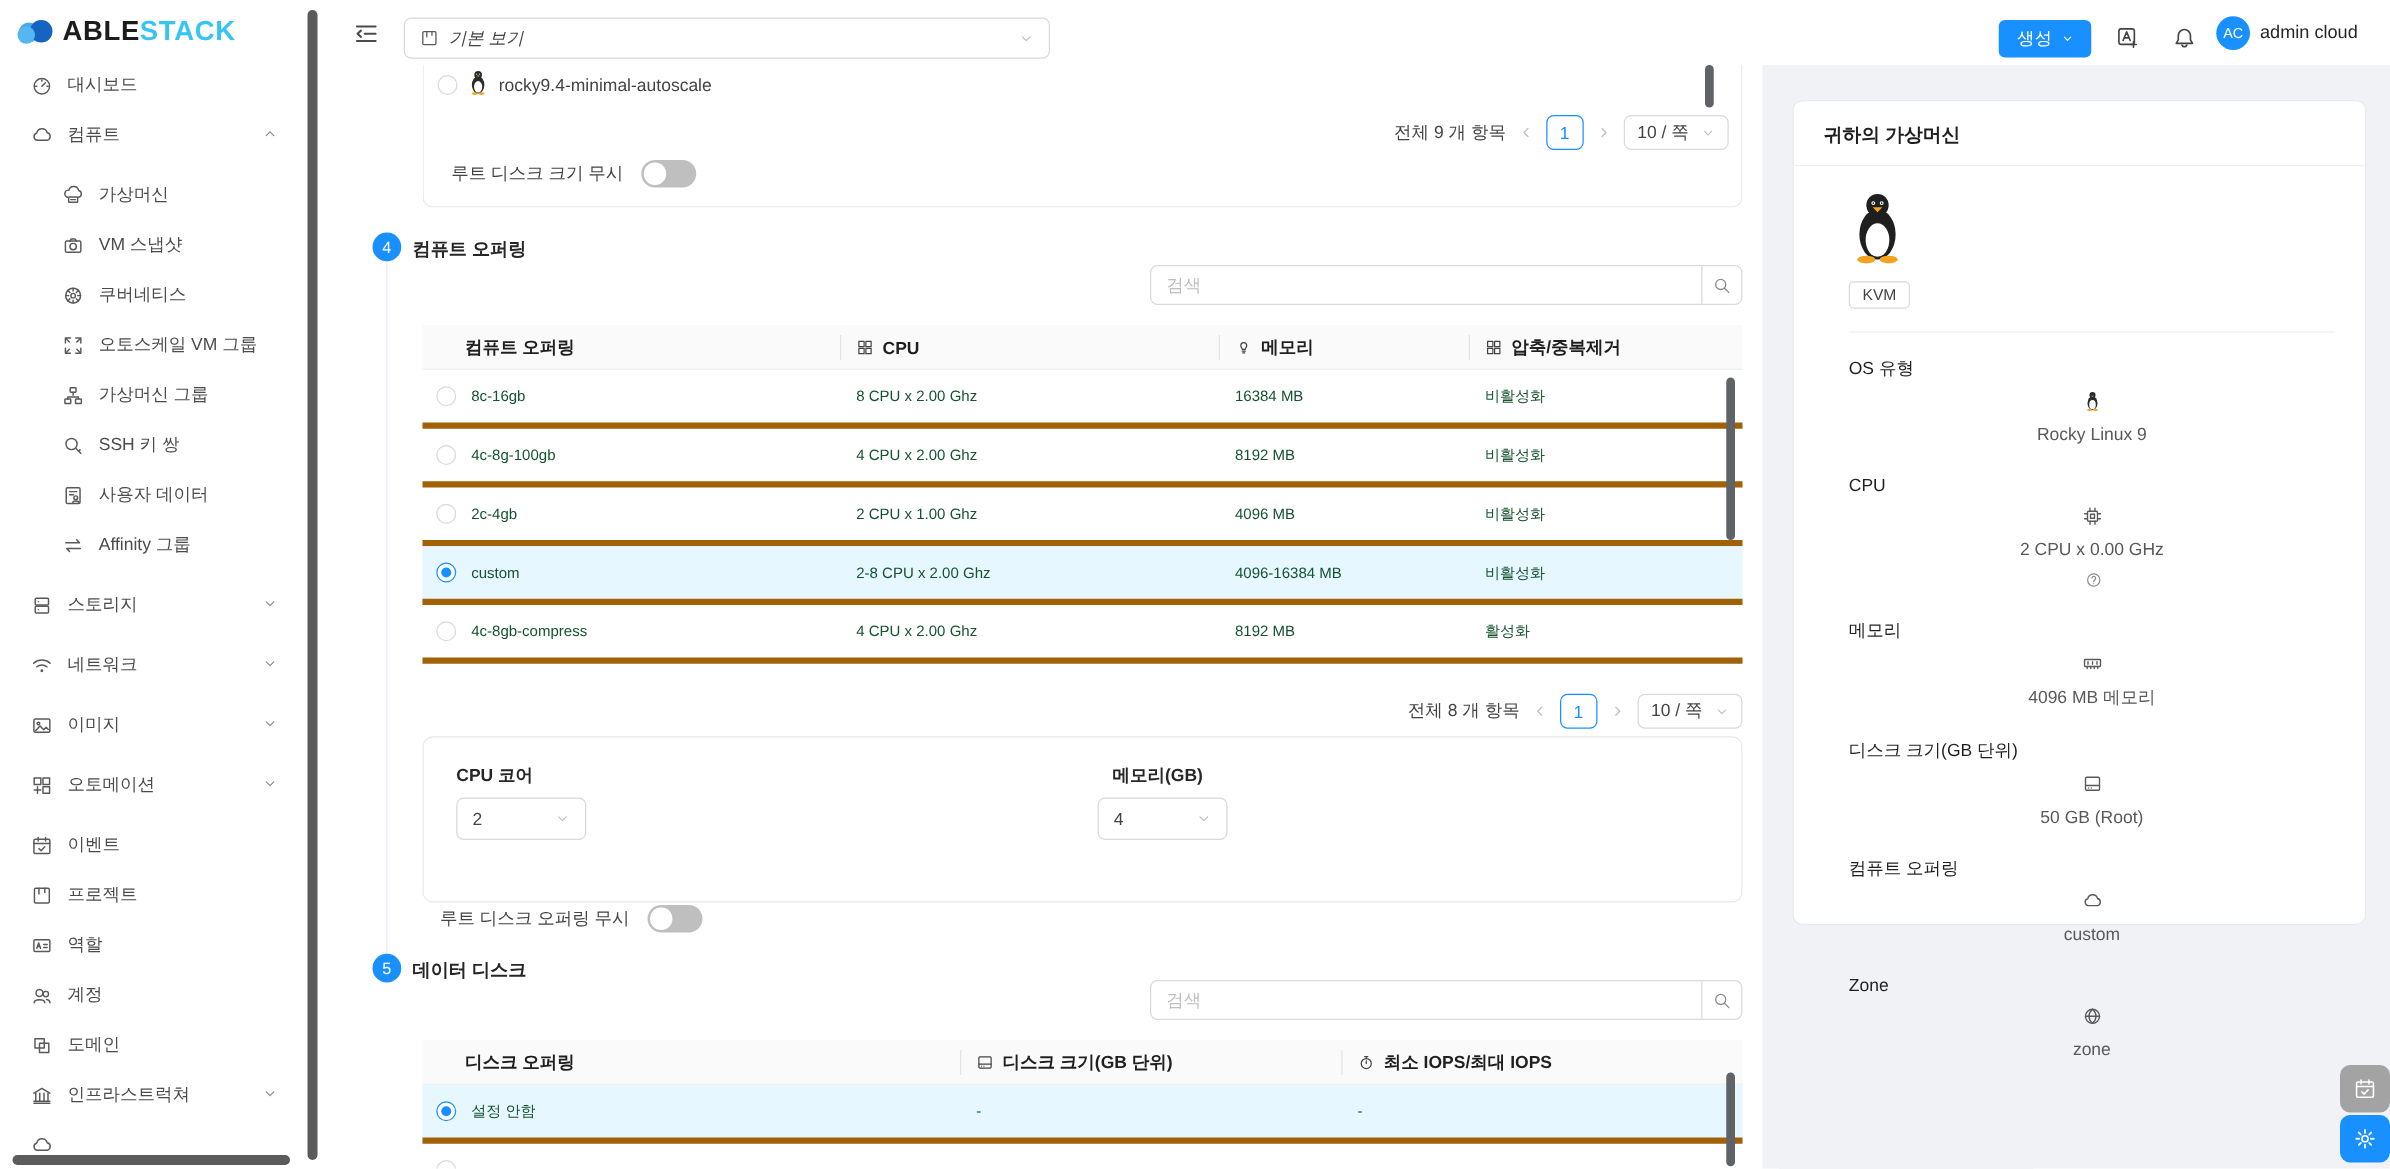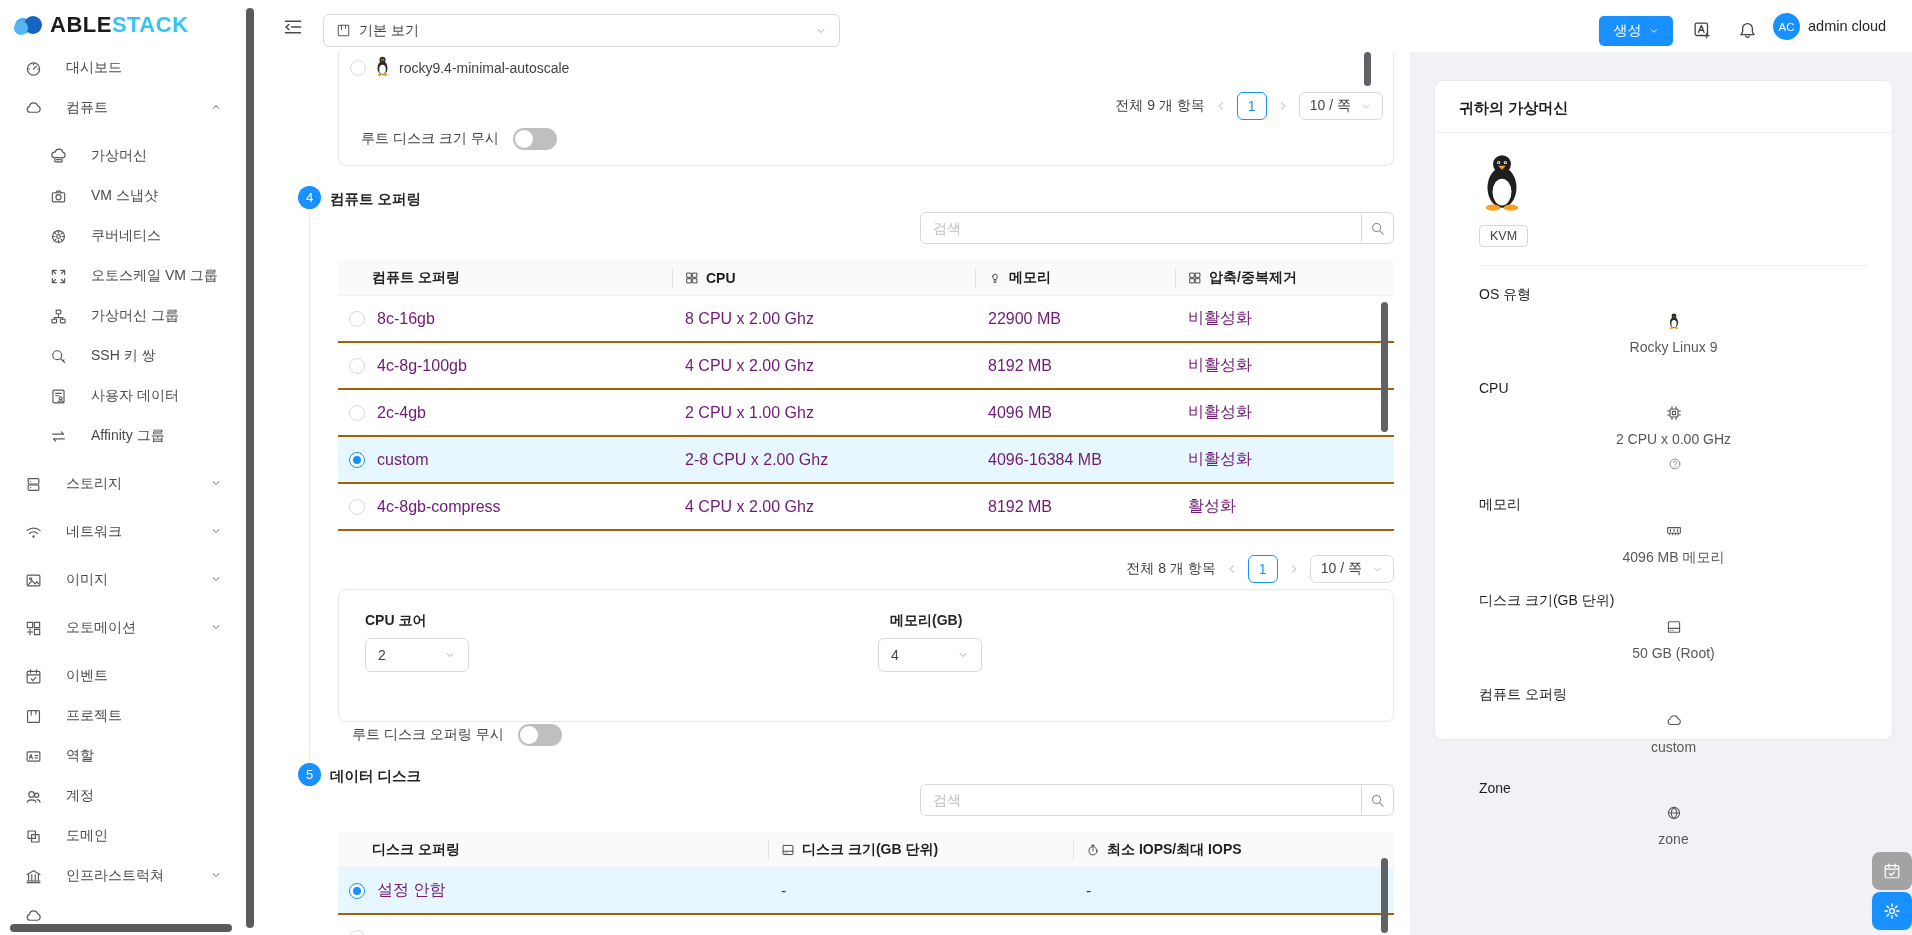--- a/index.html
+++ b/index.html
@@ -13,32 +13,32 @@
   .logo-cloud { width:34px; height:24px; position:relative; }
   .logo-text { font-size:22px; font-weight:bold; letter-spacing:.5px; }
   .logo-able { color:#1c1c1c; } .logo-stack { color:#35c5f4; }
   .nav { position:relative; }
   .nav-item { display:flex; align-items:center; height:40px; padding-left:25px; cursor:pointer; color:#4b4b4b; font-size:14px; position:relative; }
   .nav-item.sub { padding-left:50px; }
   .nav-item.gap { margin-top:8px; }
   .nav-item.first-sub { margin-top:8px; }
   .nav-icon { width:17px; height:17px; margin-right:12px; color:#595959; flex:0 0 17px; }
   .nav-icon svg { width:17px; height:17px; display:block; }
-  .nav-label { white-space:nowrap;margin-left:12px; }
+  .nav-label { white-space:nowrap; }
   .nav-chev { position:absolute; right:23px; top:13px; width:12px; height:12px; color:#8c8c8c; }
   .nav-chev svg { width:12px; height:12px; display:block; }
   .sb-vthumb { position:absolute; left:246px; top:8px; width:8px; height:920px; background:#5b5b5b; border-radius:4px; z-index:9; }
   .sb-hthumb { position:absolute; left:10px; top:924px; width:222px; height:8px; background:#5b5b5b; border-radius:4px; z-index:9; }
 
   
   .topbar { position:absolute; left:245px; top:0; width:1667px; height:52px; background:#fff; z-index:4; }
   .fold-btn { position:absolute; left:38px; top:17px; width:20px; height:20px; color:#4b4b4b; cursor:pointer; }
   .fold-btn svg { width:20px; height:20px; }
   .view-select { position:absolute; left:78px; top:14px; width:517px; height:33px; border:1px solid #d9d9d9; border-radius:6px;
-    display:flex; align-items:center; padding:0 12px; gap:8px; font-size:14px; color:#434343; background:#fff; cursor:pointer; }
+    display:flex; align-items:center; padding:0 12px; gap:8px; font-size:14px; color:#434343; background:#fff; cursor:pointer;font-style:italic; }
   .view-select .vs-icon { width:15px; height:15px; color:#595959; }
   .view-select .vs-icon svg { width:15px; height:15px; display:block; }
   .view-select .vs-chev { margin-left:auto; width:12px; height:12px; color:#bfbfbf; }
   .view-select .vs-chev svg { width:12px; height:12px; display:block; }
   .create-btn { position:absolute; left:1354px; top:16px; width:74px; height:30px; background:#1890ff; border:none; border-radius:5px;
     color:#fff; font-size:14px; display:flex; align-items:center; justify-content:center; gap:7px; cursor:pointer; }
   .create-btn .c-chev { width:10px; height:10px; color:#fff; } .create-btn .c-chev svg{ width:10px; height:10px; display:block;}
   .hdr-icon { position:absolute; top:21px; width:19px; height:19px; color:#434343; cursor:pointer; }
   .hdr-icon svg { width:19px; height:19px; display:block; }
   .avatar { position:absolute; left:1528px; top:13px; width:27px; height:27px; border-radius:50%; background:#1890ff; color:#fff;
@@ -70,21 +70,21 @@
   .search-group input::placeholder { color:#bfbfbf; }
   .search-btn { width:32px; border-left:1px solid #d9d9d9; display:flex; align-items:center; justify-content:center; color:#8c8c8c; cursor:pointer; }
   .search-btn svg { width:15px; height:15px; }
 
   
   .table { position:absolute; left:93px; width:1056px; background:#fff; }
   .thead { display:flex; height:36px; background:#fafafa; border-bottom:1px solid #f0f0f0; align-items:center; font-size:14px; font-weight:bold; color:#1f1f1f; }
   .th { display:flex; align-items:center; gap:7px; padding-left:13px; height:100%; position:relative; }
   .th + .th::before { content:""; position:absolute; left:0; top:8px; width:1px; height:20px; background:#e4e4e4; }
   .th .th-icon { width:14px; height:14px; color:#434343; } .th .th-icon svg { width:14px; height:14px; display:block; }
-  .tr { display:flex; align-items:center; height:47px; border-bottom:2px solid #a16207; font-size:16px; color:#701a75; cursor:pointer; }
+  .tr { display:flex; align-items:center; height:47px; border-bottom:5px solid #a16207; font-size:12px; color:#14532d; cursor:pointer; }
   .tr.selected { background:#e6f7ff; }
   .td { padding-left:13px; }
   .c4-1 { width:334px; } .c4-2 { width:303px; } .c4-3 { width:200px; } .c4-4 { width:219px; }
   .c5-1 { width:430px; } .c5-2 { width:305px; } .c5-3 { width:321px; }
   .name-cell { display:flex; align-items:center; gap:12px; padding-left:11px; }
   .thead .c4-1, .thead .c5-1 { padding-left:34px; }
 
   .radio { width:16px; height:16px; border:1px solid #d9d9d9; border-radius:50%; background:#fff; position:relative; flex:0 0 16px; }
   .radio.checked { border-color:#1890ff; }
   .radio.checked::after { content:""; position:absolute; left:3px; top:3px; width:8px; height:8px; border-radius:50%; background:#1890ff; }
@@ -527,21 +527,21 @@
             <span>압축/중복제거</span>
           </div>
       </div>
       <div id="compute-rows">
           <div class="tr">
             <div class="td c4-1 name-cell" style="padding-left:11px;">
               <span class="radio"></span>
               <span>8c-16gb</span>
             </div>
             <div class="td c4-2">8 CPU x 2.00 Ghz</div>
-            <div class="td c4-3">22900 MB</div>
+            <div class="td c4-3">16384 MB</div>
             <div class="td c4-4">비활성화</div>
           </div>
           <div class="tr">
             <div class="td c4-1 name-cell" style="padding-left:11px;">
               <span class="radio"></span>
               <span>4c-8g-100gb</span>
             </div>
             <div class="td c4-2">4 CPU x 2.00 Ghz</div>
             <div class="td c4-3">8192 MB</div>
             <div class="td c4-4">비활성화</div>

